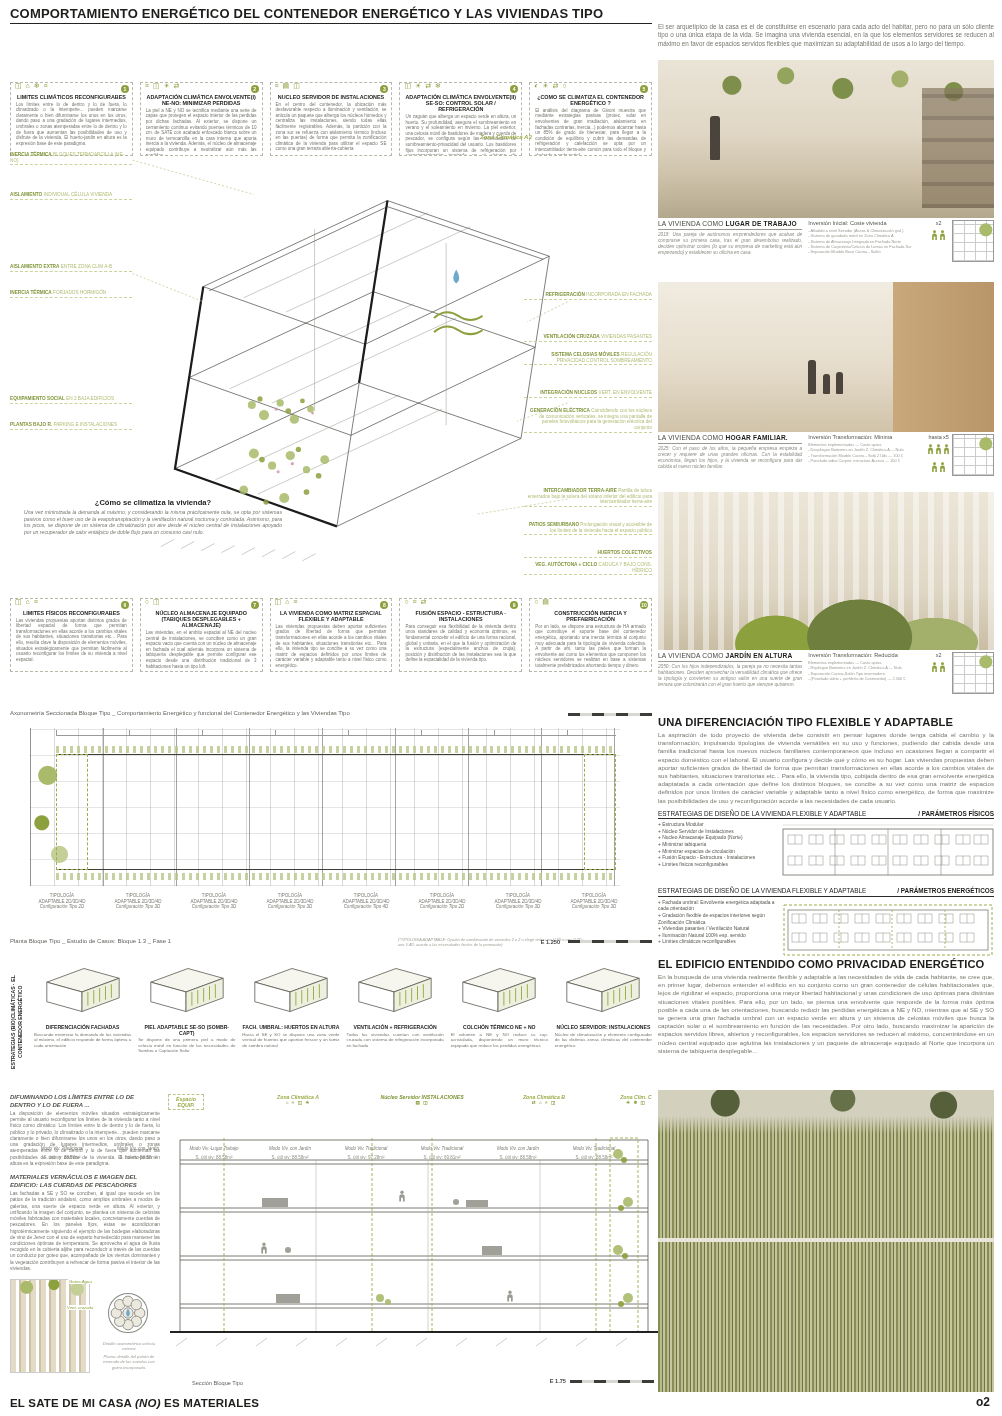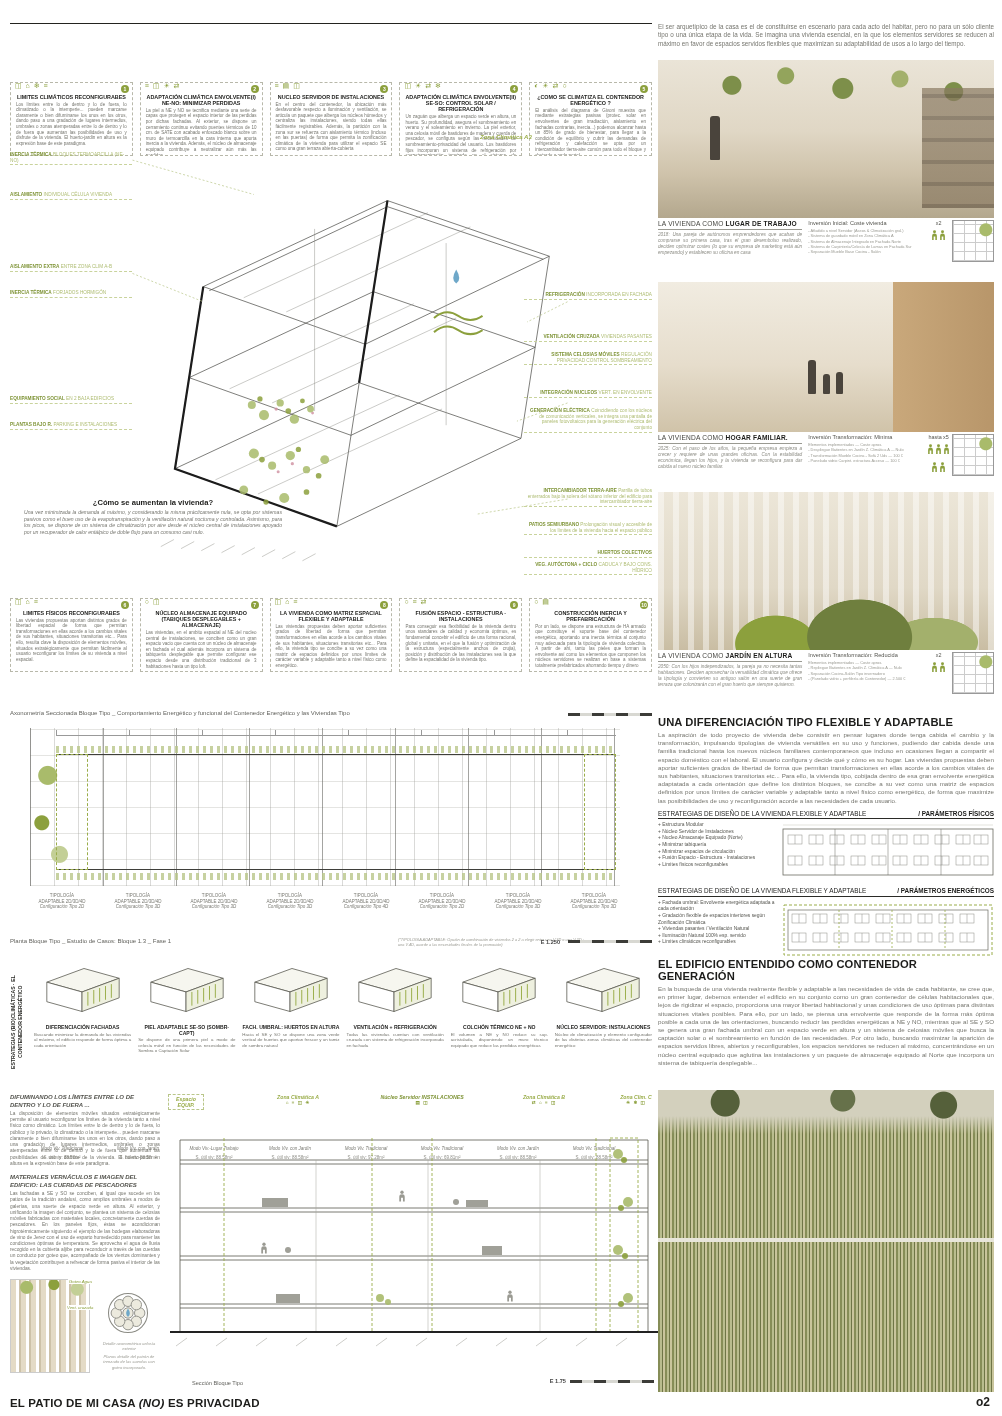--- a/index.html
+++ b/index.html
@@ -213,20 +213,21 @@
         <line x1="62" y1="26" x2="62" y2="40"></line>
           <line x1="68" y1="24" x2="68" y2="38"></line>
         <line x1="74" y1="22" x2="74" y2="36"></line>
       </g>
     </g>
   </defs>
 </svg>
 
 <div id="board">
 
+  <div class="abs l-title">COMPORTAMIENTO ENERGÉTICO DEL CONTENEDOR ENERGÉTICO Y LAS VIVIENDAS TIPO</div>
   <div class="abs l-rule"></div>
 
   <div class="abs boxrow" style="left:10px;top:82px;">
 
   <div class="ibox">
       <span class="icons">◫ ⌂ ❄ ≡</span>
       <span class="numb">1</span>
       <h4>LIMITES CLIMÁTICOS RECONFIGURABES</h4>
       <p>Los límites entre lo de dentro y lo de fuera, lo climatizado o la intemperie... pueden marcarse claramente o bien difuminarse los unos en los otros, dando paso a una gradación de lugares intermedios, umbrales o zonas atemperadas entre lo de dentro y lo de fuera que aumentan las posibilidades de uso y disfrute de la vivienda. El huerto-jardin en altura es la expresión base de este paradigma.</p>
     </div>
@@ -384,21 +385,21 @@
       </div>
         <div class="axlab axr">
         <b>HUERTOS COLECTIVOS</b> <span></span>
       </div>
         <div class="axlab axr">
         <b>VEG. AUTÓCTONA + CICLO</b> <span>CADUCA Y BAJO CONS. HÍDRICO</span>
       </div>
       </div>
 
     <div class="abs question">
-      <h4>¿Cómo se aumentan la vivienda?</h4>
+      <h4>¿Cómo se climatiza la vivienda?</h4>
       <p>Una vez minimizada la demanda al máximo, y considerando la misma prácticamente nula, se opta por sistemas pasivos como el buen uso de la evapotranspiración y la ventilación natural nocturna y controlada. Asimismo, para los picos, se dispone de un sistema de climatización por aire desde el núcleo central de instalaciones apoyado por un recuperador de calor entálpico de doble flujo para un consumo casi nulo.</p>
     </div>
   </div>
 
   <div class="abs boxrow" style="left:10px;top:598px;">
 
   <div class="ibox">
       <span class="icons">◫ ⌂ ≡</span>
       <span class="numb">6</span>
       <h4>LIMITES FÍSICOS RECONFIGURABES</h4>
@@ -670,21 +671,21 @@
         <circle cx="455" cy="184" r="3"></circle>
       </g>
     </svg>
 
     <div class="seccap">Sección Bloque Tipo</div>
     <div class="secsc">E 1.75</div>
     <span class="sbar"></span>
   </div>
 
   <div class="abs footer">
-    <span>EL PATIO DE MI CASA </span><i>(NO)</i><span> ES PRIVACIDAD</span>
+    <span>EL SATE DE MI CASA </span><i>(NO)</i><span> ES MATERIALES</span>
   </div>
   <div class="abs pagenum">o2</div>
 
   <div class="abs r-intro jt">El ser arquetípico de la casa es el de constituirse en escenario para cada acto del habitar, pero no para un sólo cliente tipo o una única etapa de la vida. Se imagina una vivienda esencial, en la que los elementos servidores se reducen al máximo en favor de espacios servidos flexibles que maximizan su adaptabilidad de usos a lo largo del tiempo.</div>
 
   <div class="abs render r1">
     <div class="shelf"></div>
     <div class="fig"></div>
   </div>
 
@@ -855,19 +856,19 @@
         <g stroke="#9aad4a" stroke-width="0.8" stroke-dasharray="2,2">
           <path d="M57,9 V49"></path>
             <path d="M110,9 V49"></path>
             <path d="M163,9 V49"></path>
         </g>
       </svg>
     </div>
   </div>
 
   <div class="abs rsec cnt">
-    <h2>EL EDIFICIO ENTENDIDO COMO CONTENEDOR GENERACIÓN</h2>
+    <h2>EL EDIFICIO ENTENDIDO COMO PRIVACIDAD ENERGÉTICO</h2>
     <div class="body jt">En la busqueda de una vivienda realmente flexible y adaptable a las necesidades de vida de cada habitante, se cree que, en primer lugar, debemos entender el edificio en su conjunto como un gran contenedor de células habitacionales que, lejos de rigidizar el espacio, proporciona una mayor libertad habitacional y unas condiciones de uso óptimas para distintas situaciones vitales posibles. Para ello, por un lado, se piensa una envolvente que responde de la forma más óptima posible a cada una de las orientaciones, buscando reducir las perdidas energéticas a NE y NO, mientras que al SE y SO se genera una gran fachada umbral con un espacio verde en altura y un sistema de celosias móviles que busca la captación solar o el sombreamiento en función de las necesidades. Por otro lado, buscando maximizar la aparición de espacios servidos libres, abiertos y reconfigurables, los espacios servidores se reducen al máximo, concentrándose en un núcleo central equipado que aglutina las instalaciones y un paquete de almacenaje equipado al Norte que incorpora un sistema de tabiquería desplegable...</div>
   </div>
 
   <div class="abs bigrender"></div>
 
 </div>
 
 </body></html>

